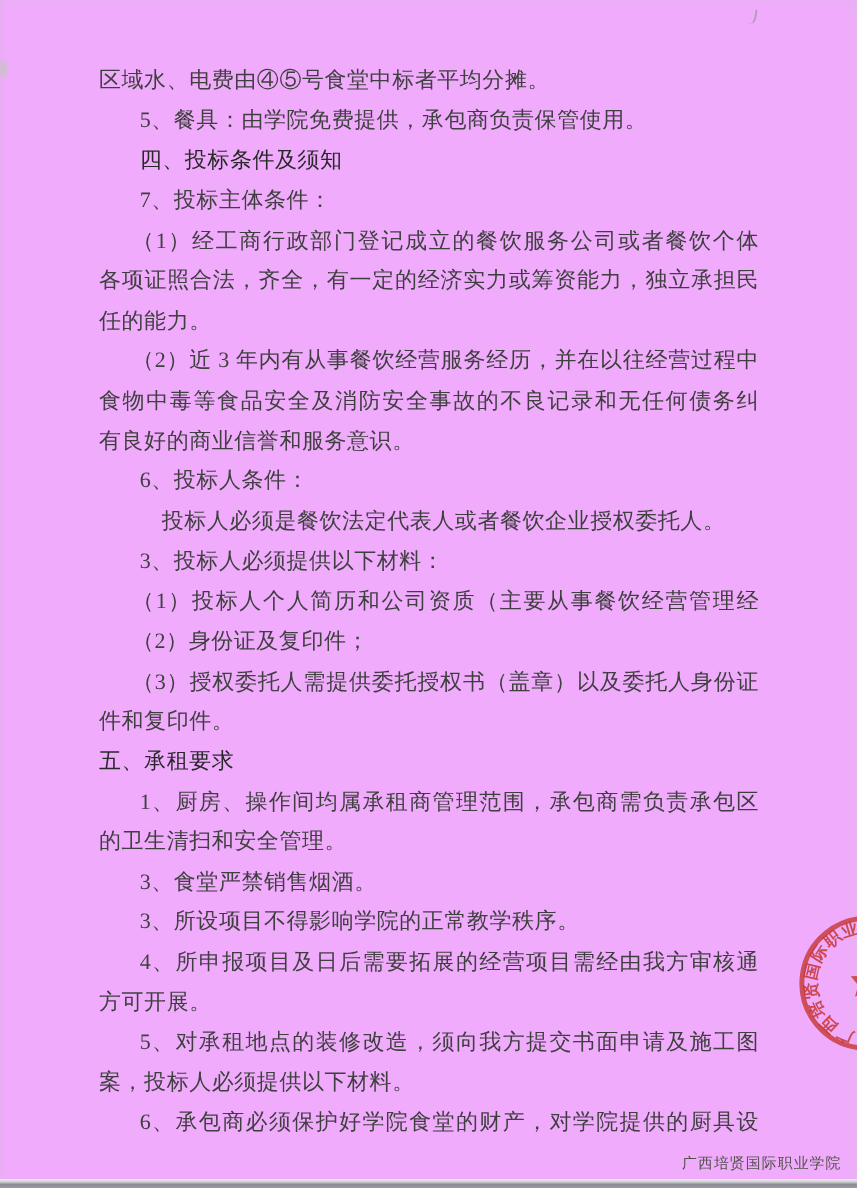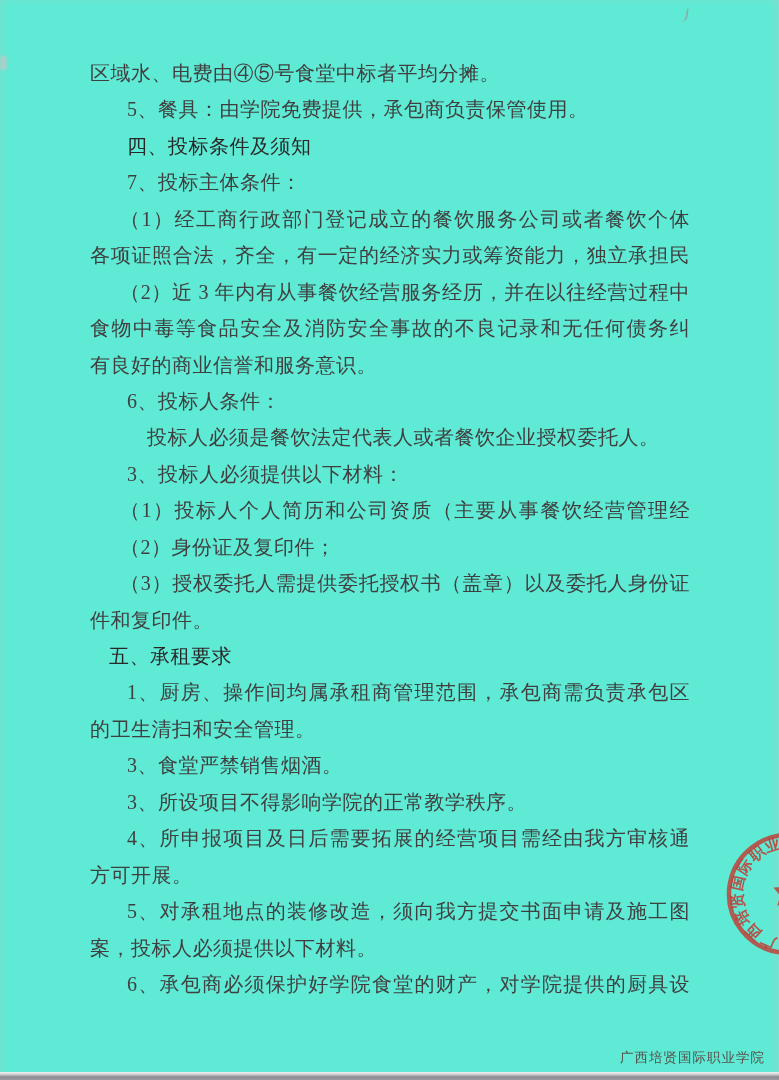--- a/index.html
+++ b/index.html
@@ -1,20 +1,20 @@
 <!DOCTYPE html>
 <html><head>
 <meta charset="utf-8">
 <style>
   html,body{margin:0;padding:0;background:#e9e9ec;}
   .page{
     position:relative;
     width:779px;height:1080px;
     margin:0 auto;
-    background:#5eead4;
+    background:#f0abfc;
     overflow:hidden;
     font-family:"Liberation Serif","DejaVu Serif",serif;
     color:#3f3f3f;
     box-sizing:border-box;
   }
   .page::before{ 
     content:"";position:absolute;inset:0;pointer-events:none;
     background:
       linear-gradient(to right, rgba(190,190,190,.18), rgba(0,0,0,0) 6px),
       linear-gradient(to left, rgba(200,198,192,.20), rgba(0,0,0,0) 10px),
@@ -37,21 +37,21 @@
     white-space:normal;
     text-align:justify;
     text-align-last:justify;
     overflow:hidden;
   }
   .bold{font-weight:400;color:#282828;}
   .ind-a{margin-left:37px;}
   .ind-b{margin-left:30px;}
   .ind-c{margin-left:57px;}
   .ind-h4{margin-left:37px;}
-  .ind-h5{margin-left:19px;}
+  .ind-h5{}
   .footer-name{
     position:absolute;right:14px;bottom:13px;
     font-size:13.5px;color:#55524e;letter-spacing:1px;
     font-family:"Liberation Serif","DejaVu Serif",serif;
   }
   .bottom-band{
     position:absolute;left:0;right:0;bottom:0;height:8px;
     background:linear-gradient(to bottom,#f2f2f3 0%,#cfcfd3 30%,#8b8b94 60%,#9a9aa0 100%);
   }
   .seal{
@@ -74,20 +74,21 @@
 
 <div class="page">
 
   <div class="textcol">
     <div class="line">区域水、电费由④⑤号食堂中标者平均分摊。</div>
     <div class="line ind-a">5、餐具：由学院免费提供，承包商负责保管使用。</div>
     <div class="line bold ind-h4">四、投标条件及须知</div>
     <div class="line ind-a">7、投标主体条件：</div>
     <div class="line ind-b full">（1）经工商行政部门登记成立的餐饮服务公司或者餐饮个体户，</div>
     <div class="line full">各项证照合法，齐全，有一定的经济实力或筹资能力，独立承担民事责</div>
+    <div class="line">任的能力。</div>
     <div class="line ind-b full">（2）近 3 年内有从事餐饮经营服务经历，并在以往经营过程中无</div>
     <div class="line full">食物中毒等食品安全及消防安全事故的不良记录和无任何债务纠纷，具</div>
     <div class="line">有良好的商业信誉和服务意识。</div>
     <div class="line ind-a">6、投标人条件：</div>
     <div class="line ind-c">投标人必须是餐饮法定代表人或者餐饮企业授权委托人。</div>
     <div class="line ind-a">3、投标人必须提供以下材料：</div>
     <div class="line ind-b full">（1）投标人个人简历和公司资质（主要从事餐饮经营管理经历）；</div>
     <div class="line ind-b">（2）身份证及复印件；</div>
     <div class="line ind-b full">（3）授权委托人需提供委托授权书（盖章）以及委托人身份证原</div>
     <div class="line">件和复印件。</div>

